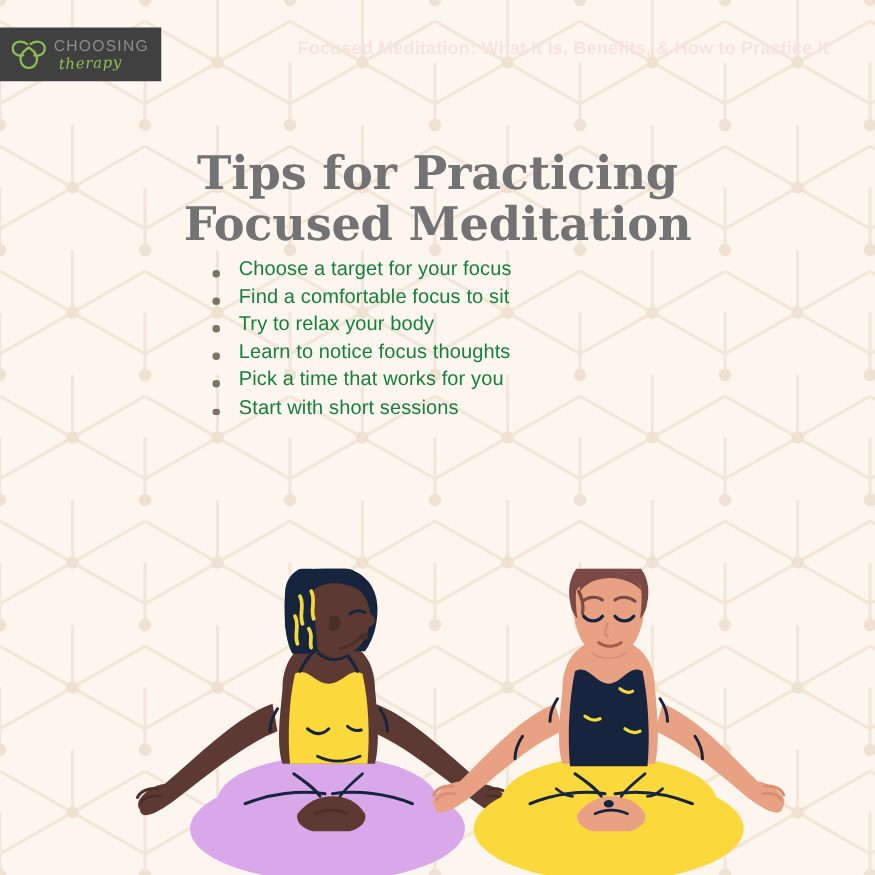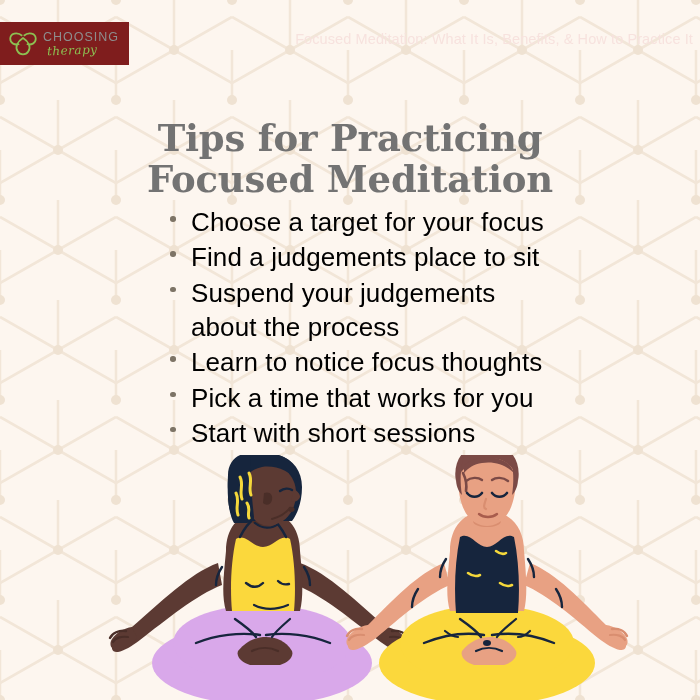--- a/index.html
+++ b/index.html
@@ -29,21 +29,21 @@
     height: 700px;
   }
 
   
   #logo-plate {
     position: absolute;
     left: 0;
     top: 22px;
     width: 129px;
     height: 43px;
-    background: #7f1d1d;
+    background: #404040;
     display: flex;
     align-items: center;
     padding-left: 8px;
     box-sizing: border-box;
   }
   #logo-mark {
     width: 30px;
     height: 30px;
     flex: 0 0 30px;
   }
@@ -69,26 +69,27 @@
     letter-spacing: 0.5px;
     transform: translateX(4px) rotate(-2deg);
   }
 
   
   #header-title {
     position: absolute;
     left: 238px;
     top: 31px;
     width: 455px;
-    text-align: right;
+    text-align: left;
     font-family: "Liberation Sans", sans-serif;
     font-size: 14.5px;
     letter-spacing: 0.1px;
     color: #f7e2de;
     white-space: nowrap;
+    font-weight: bold;
   }
 
   
   #main-title {
     position: absolute;
     left: 70px;
     top: 93px;
     width: 560px;
     text-align: center;
     font-family: "DejaVu Serif", serif;
@@ -108,23 +109,23 @@
     width: 400px;
     margin: 0;
     padding: 0;
     list-style: none;
   }
   #tips-list li {
     position: relative;
     padding-left: 23px;
     margin-bottom: 1px;
     font-family: "Liberation Sans", sans-serif;
-    font-size: 26px;
+    font-size: 16px;
     line-height: 1.32;
-    color: #000000;
+    color: #15803d;
     letter-spacing: 0.1px;
   }
   #tips-list li::before {
     content: "";
     position: absolute;
     left: 2px;
     top: 11px;
     width: 5.5px;
     height: 5.5px;
     border-radius: 50%;
@@ -198,22 +199,22 @@
 
   <div id="header-title">Focused Meditation: What It Is, Benefits, &amp; How to Practice It</div>
 
   <h1 id="main-title">
     <span class="tline">Tips for Practicing</span>
     <span class="tline">Focused Meditation</span>
   </h1>
 
   <ul id="tips-list">
     <li>Choose a target for your focus</li>
-    <li>Find a judgements place to sit</li>
-    <li>Suspend your judgements about the process</li>
+    <li>Find a comfortable focus to sit</li>
+    <li>Try to relax your body</li>
     <li>Learn to notice focus thoughts</li>
     <li>Pick a time that works for you</li>
     <li>Start with short sessions</li>
   </ul>
 
   <svg id="illustration" viewBox="0 0 700 245" xmlns="http://www.w3.org/2000/svg">
 
     <g>
 
       <ellipse cx="262" cy="208" rx="110" ry="42" fill="#d9a8ea"></ellipse>

